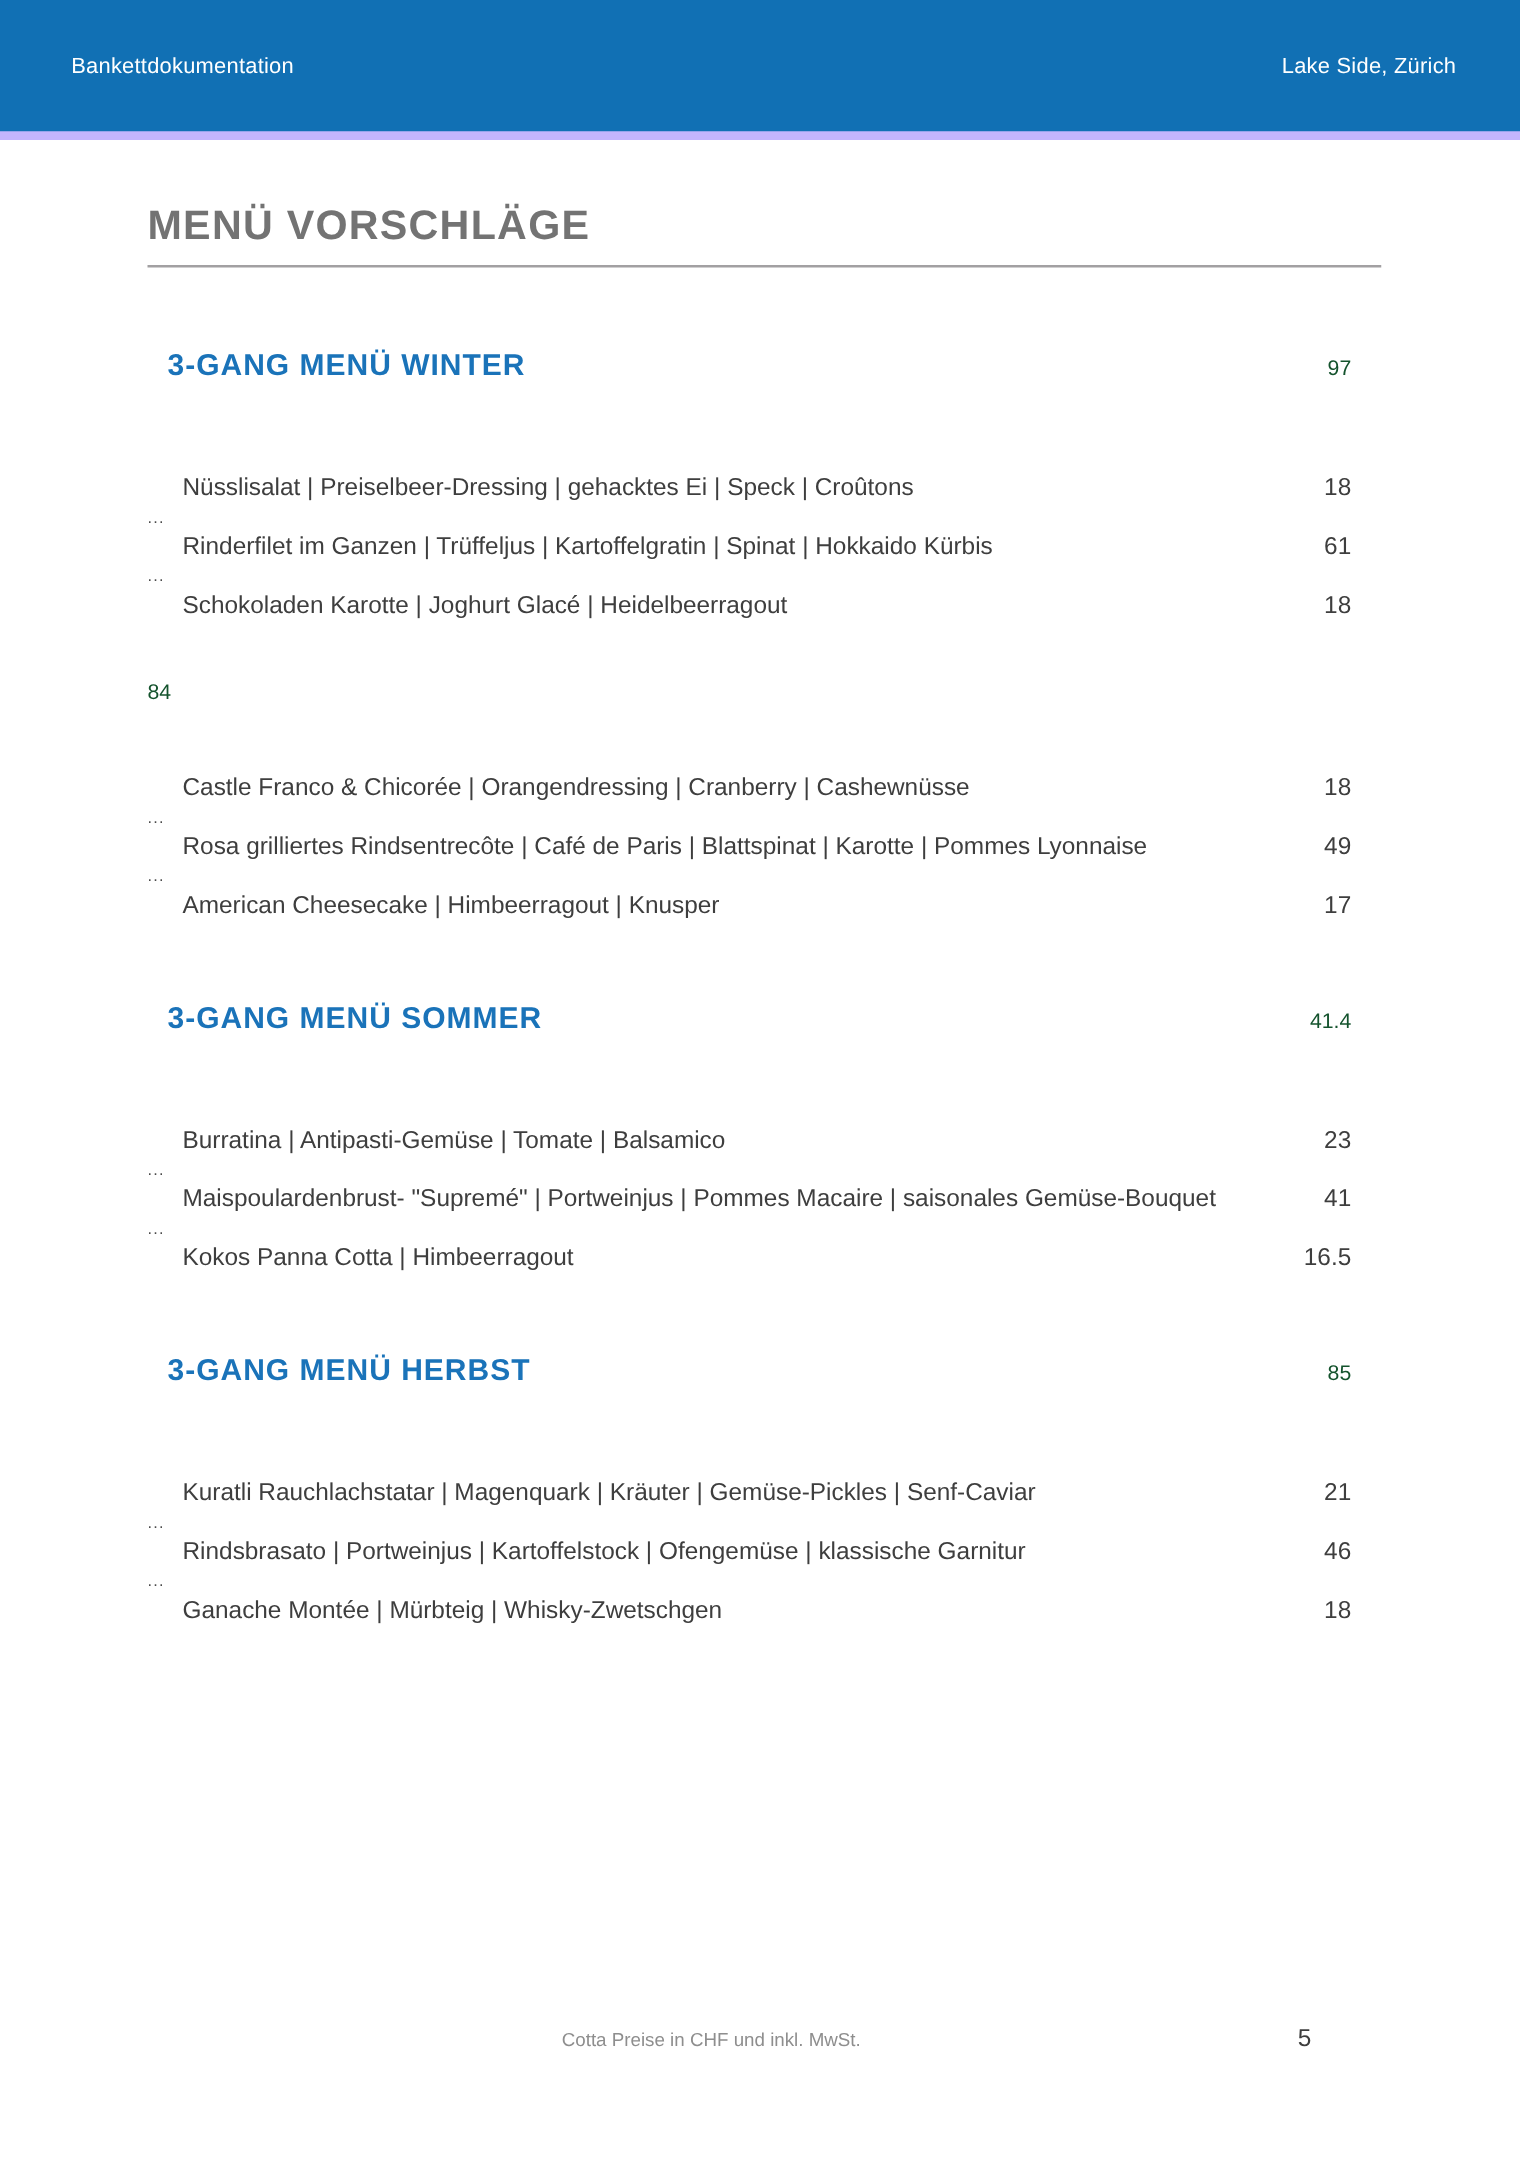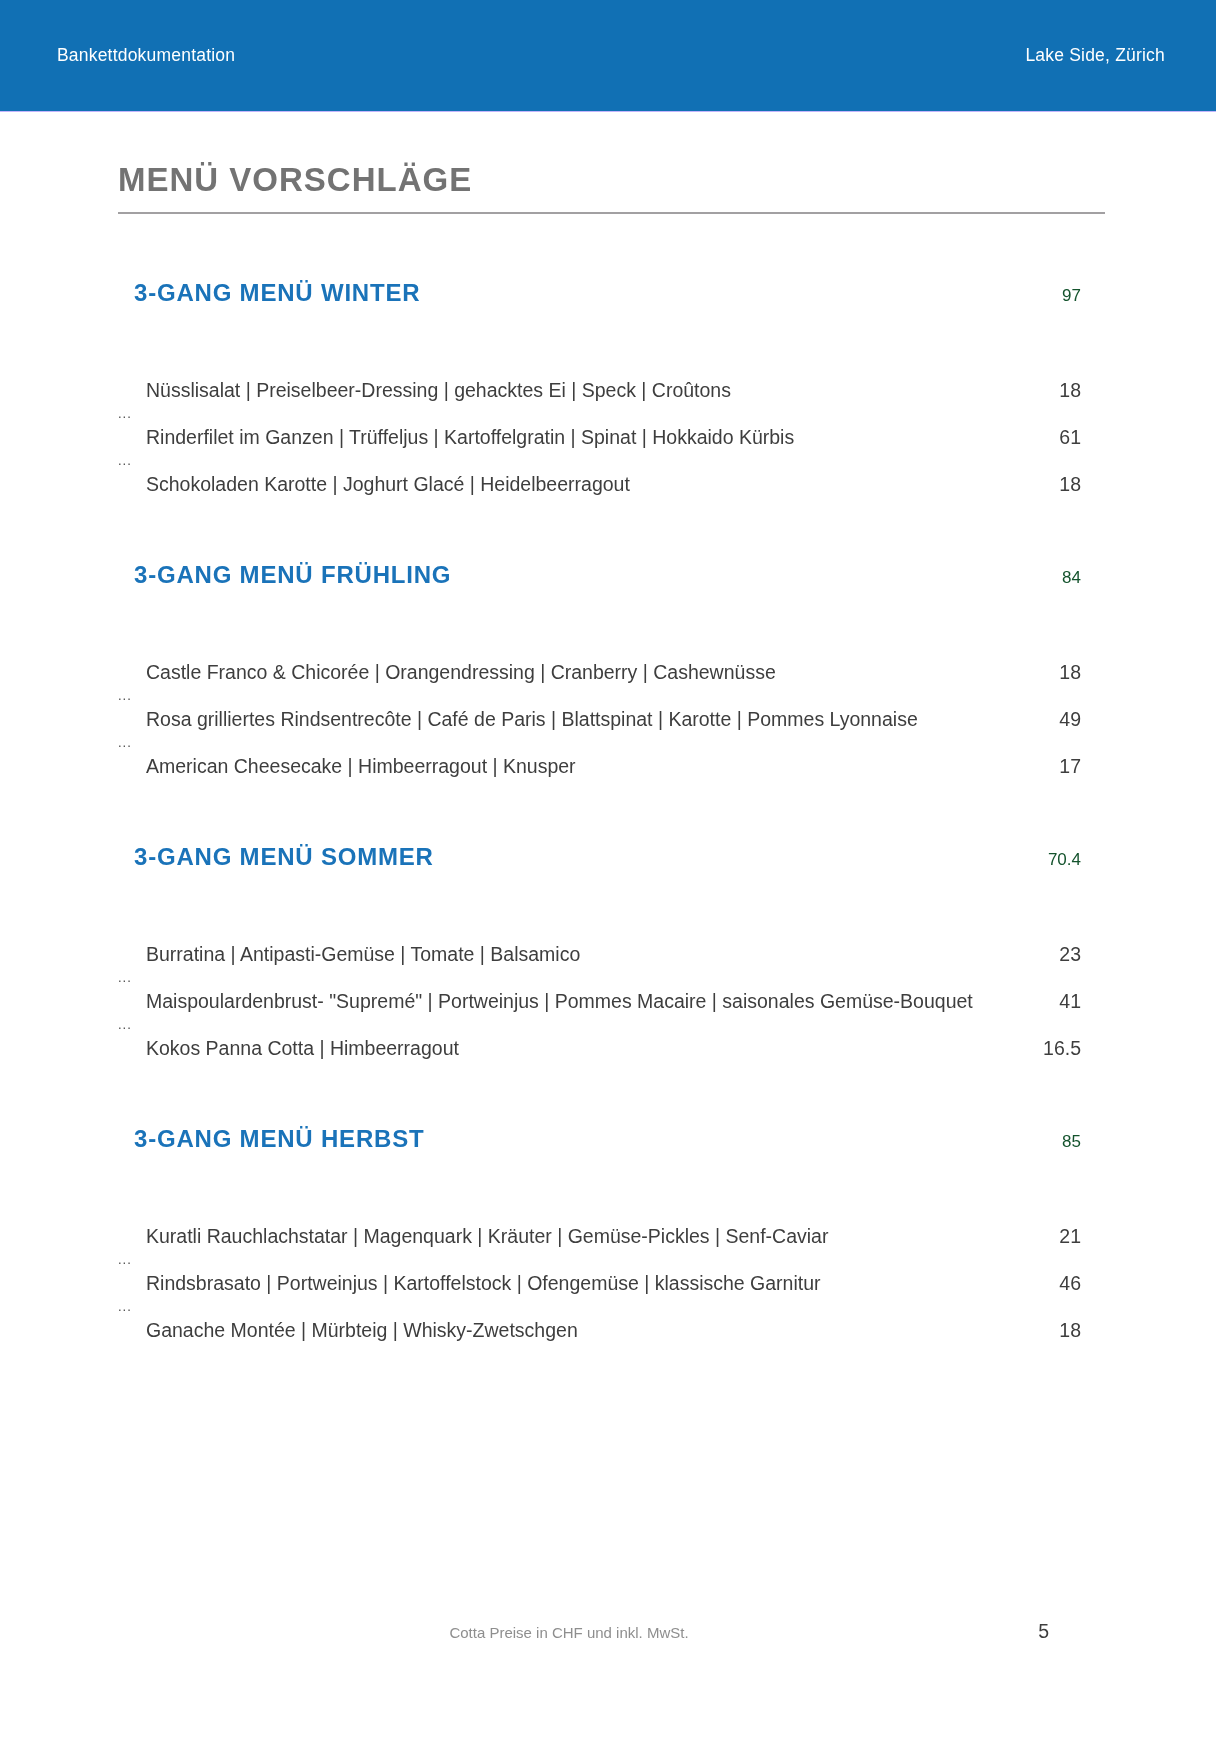--- a/index.html
+++ b/index.html
@@ -7,21 +7,21 @@
     width: 1216px;
     height: 1737px;
     background: #ffffff;
     font-family: "Liberation Sans", "DejaVu Sans", sans-serif;
     position: relative;
     overflow: hidden;
   }
   .topbar {
     height: 112px;
     background: #1170b4;
-    border-bottom: 1px solid #c4b5fd;
+    border-bottom: 7px solid #c4b5fd;
     display: flex;
     align-items: center;
     justify-content: space-between;
     padding: 0 51px 0 57px;
     box-sizing: border-box;
     color: #ffffff;
     font-size: 17.5px;
     letter-spacing: 0.2px;
   }
   .content {
@@ -130,21 +130,20 @@
         <div class="dots">...</div>
         <div class="course-row">
           <span class="course-name">Schokoladen Karotte | Joghurt Glacé | Heidelbeerragout</span>
           <span class="course-price">18</span>
         </div>
       </div>
     </section>
 
     <section class="menu-section">
       <div class="section-head">
-        <h2>3-GANG MENÜ FRÜHLING</h2>
         <span class="section-price">84</span>
       </div>
       <div class="menu-items">
         <div class="course-row">
           <span class="course-name">Castle Franco &amp; Chicorée | Orangendressing | Cranberry | Cashewnüsse</span>
           <span class="course-price">18</span>
         </div>
         <div class="dots">...</div>
         <div class="course-row">
           <span class="course-name">Rosa grilliertes Rindsentrecôte | Café de Paris | Blattspinat | Karotte | Pommes Lyonnaise</span>
@@ -154,21 +153,21 @@
         <div class="course-row">
           <span class="course-name">American Cheesecake | Himbeerragout | Knusper</span>
           <span class="course-price">17</span>
         </div>
       </div>
     </section>
 
     <section class="menu-section">
       <div class="section-head">
         <h2>3-GANG MENÜ SOMMER</h2>
-        <span class="section-price">70.4</span>
+        <span class="section-price">41.4</span>
       </div>
       <div class="menu-items">
         <div class="course-row">
           <span class="course-name">Burratina | Antipasti-Gemüse | Tomate | Balsamico</span>
           <span class="course-price">23</span>
         </div>
         <div class="dots">...</div>
         <div class="course-row">
           <span class="course-name">Maispoulardenbrust- "Supremé" | Portweinjus | Pommes Macaire | saisonales Gemüse-Bouquet</span>
           <span class="course-price">41</span>

